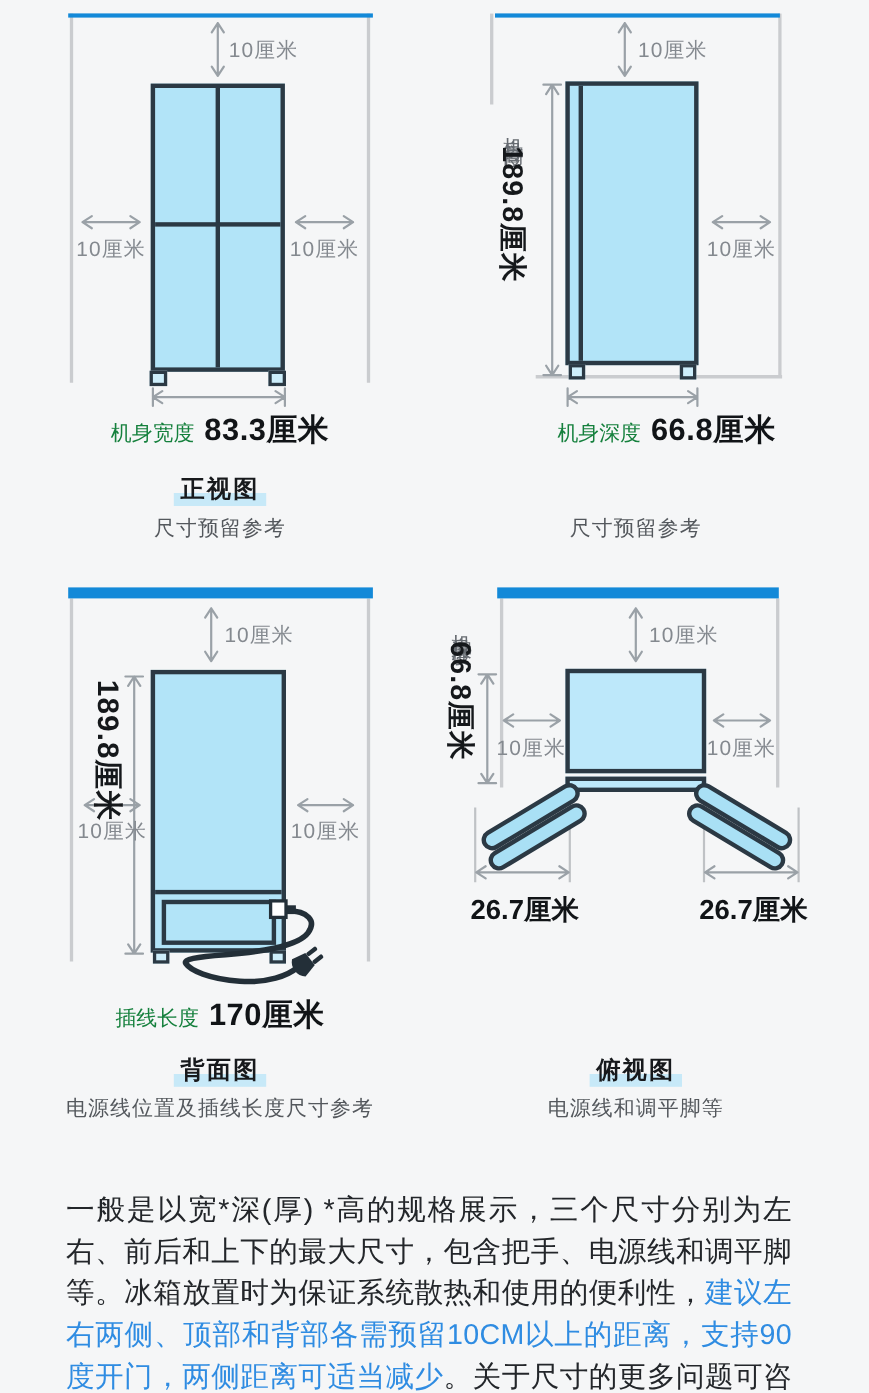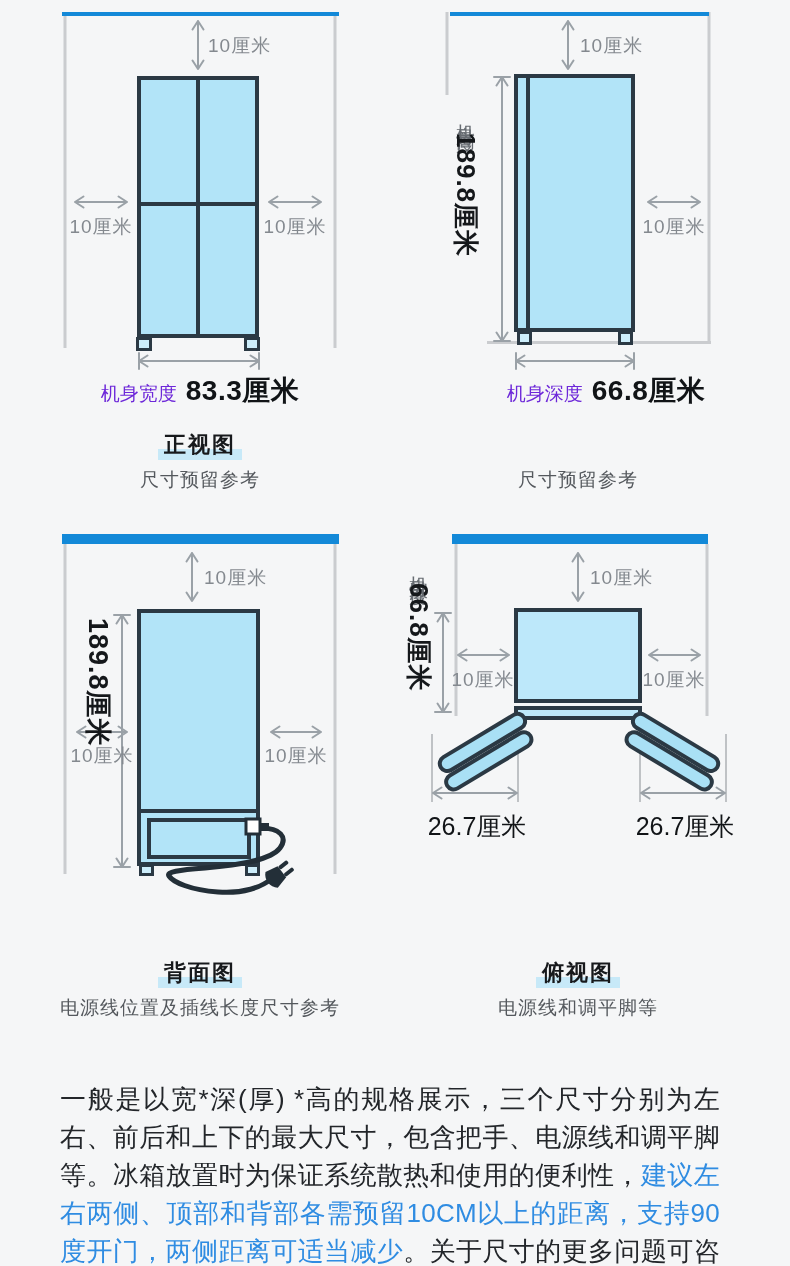--- a/index.html
+++ b/index.html
@@ -10,23 +10,23 @@
   .fridge,.foot,.part{position:absolute;box-sizing:border-box;z-index:2;}
   .fridge{background:#b2e4f8;border:4px solid #2b3944;}
   .part{background:#2b3944;}
   .inner-rect{position:absolute;box-sizing:border-box;z-index:2;border:4px solid #2b3944;background:#b2e4f8;}
   .foot{background:#cdeefb;border:3px solid #2b3944;}
   .layer-over{z-index:3;}
   .txt{position:absolute;z-index:4;}
   .clr{font-size:19px;color:#84898f;letter-spacing:1px;white-space:nowrap;}
   .clr.center{text-align:center;width:70px;}
   .dim-label{display:flex;align-items:baseline;justify-content:center;gap:9px;white-space:nowrap;}
-  .dim-prefix{font-size:19px;color:#6d28d9;}
+  .dim-prefix{font-size:19px;color:#15803d;}
   .dim-value{font-size:28px;font-weight:700;color:#111417;letter-spacing:.5px;}
-  .door-dim{font-weight:400;font-size:25px;text-align:center;color:#111417;white-space:nowrap;}
+  .door-dim{font-weight:700;font-size:25px;text-align:center;color:#111417;white-space:nowrap;}
   .center-col{text-align:center;}
   .view-title{display:inline-block;font-size:22px;font-weight:700;color:#17191c;letter-spacing:2px;padding:0 6px;line-height:1.35;
     background:linear-gradient(to top,#c7e9f8 0 38%,rgba(0,0,0,0) 38%);}
   .view-sub{font-size:19px;color:#54585d;letter-spacing:1px;}
   .vlabel{display:flex;flex-direction:column;align-items:center;}
   .v-upright{writing-mode:vertical-rl;text-orientation:upright;font-size:19px;color:#666b71;letter-spacing:3px;}
   .v-side{writing-mode:vertical-rl;text-orientation:sideways;font-weight:700;color:#15181b;letter-spacing:1px;}
   .v-side.s26{font-size:26px;}
   .v-side.s27{font-size:27px;}
   .bluebar{position:absolute;background:#1389d8;z-index:2;}
@@ -151,20 +151,24 @@
     <span class="dim-value">66.8厘米</span>
   </div>
   <div class="txt center-col view-sub" style="left:418px;top:455px;width:320px;">尺寸预留参考</div>
 
   <div class="txt clr" style="left:204px;top:553px;">10厘米</div>
   <div class="txt clr center" style="left:67px;top:731px;">10厘米</div>
   <div class="txt clr center" style="left:261px;top:731px;">10厘米</div>
   <div class="txt vlabel" style="left:80px;top:606px;">
     <span class="v-side s27">189.8厘米</span>
   </div>
+  <div class="txt dim-label" style="left:40px;top:892px;width:320px;">
+    <span class="dim-prefix">插线长度</span>
+    <span class="dim-value">170厘米</span>
+  </div>
   <div class="txt center-col view-sub" style="left:40px;top:983px;width:320px;">电源线位置及插线长度尺寸参考</div>
   <div class="txt center-col" style="left:40px;top:946px;width:320px;">
     <span class="view-title">背面图</span>
   </div>
 
   <div class="txt clr" style="left:590px;top:553px;">10厘米</div>
   <div class="txt clr center" style="left:448px;top:655px;">10厘米</div>
   <div class="txt clr center" style="left:639px;top:655px;">10厘米</div>
   <div class="txt vlabel" style="left:401px;top:549px;gap:10px;">
     <span class="v-upright">机身深度</span>

